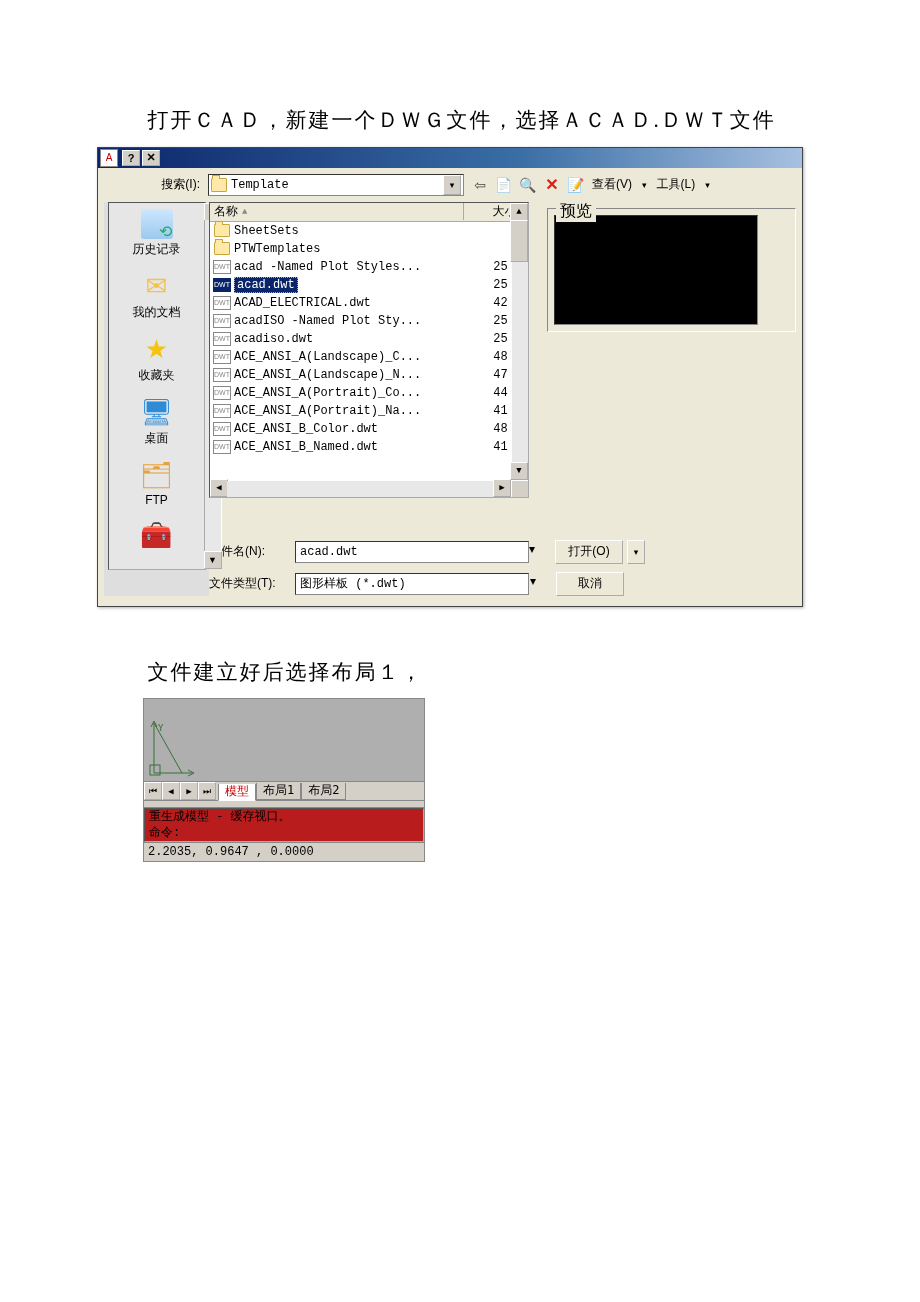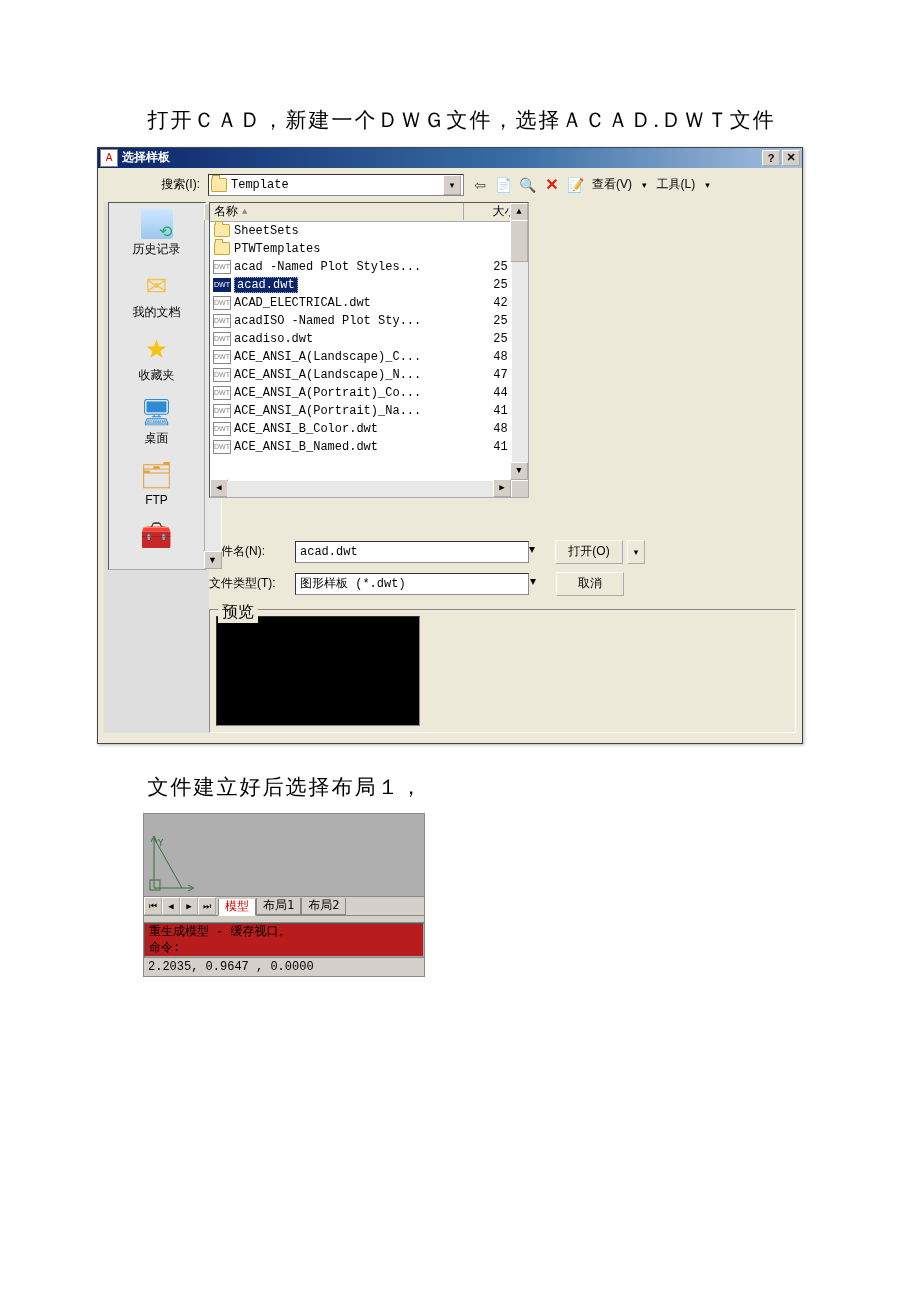--- a/index.html
+++ b/index.html
@@ -189,22 +189,21 @@
   .icon-history { color: #fff; background: linear-gradient(#cde7ff,#9cc8ee); border-radius: 3px; width: 32px; height: 28px; position: relative; }
   .icon-history::after { content: "⟲"; position: absolute; right: 0; bottom: -2px; font-size: 16px; color: #2a6; }
   .icon-docs { color: #f3c24a; }
   .icon-fav { color: #f5c40f; }
   .icon-desktop { color: #2e8bd8; }
   .icon-ftp { color: #e6a23c; }
   .icon-buzz { color: #e6a23c; }
 
   .main-area {
     display: flex;
-    gap: 7px;
-    flex-direction: column;
+    gap: 18px;
   }
   .file-panel {
     width: 320px;
     background: #ece9d8;
   }
   .file-list {
     border: 1px inset #aaa;
     background: #fff;
     height: 294px;
     position: relative;
@@ -390,21 +389,20 @@
 </style>
 </head>
 <body>
 
 <div class="page">
   <p class="body-text indent">打开ＣＡＤ，新建一个ＤＷＧ文件，选择ＡＣＡＤ.ＤＷＴ文件</p>
 
   <div class="dialog">
     <div class="titlebar">
       <span class="appicon">A</span>
-      <span class="title-text">选择样板</span>
       <span class="winbtns">
         <span class="winbtn">?</span>
         <span class="winbtn">✕</span>
       </span>
     </div>
     <div class="dialog-body">
 
       <div class="search-row">
         <span class="label">搜索(I):</span>
         <span class="combo" style="width:250px;">
@@ -609,21 +607,21 @@
           <div class="preview-group">
             <span class="preview-legend">预览</span>
             <div class="preview-box"></div>
           </div>
         </div>
       </div>
     </div>
   </div>
 
 
-  <p class="body-text indent" style="margin-top:28px;">文件建立好后选择布局１，</p>
+  <p class="body-text indent" style="margin-top:50px;">文件建立好后选择布局１，</p>
 
   <div class="cad-strip">
     <div class="cad-canvas">
       <svg class="ucs-icon" viewBox="0 0 48 60">
         <line x1="6" y1="56" x2="6" y2="6" stroke="#3a6e3a" stroke-width="1"></line>
         <line x1="6" y1="56" x2="44" y2="56" stroke="#3a6e3a" stroke-width="1"></line>
         <polyline points="3,10 6,4 9,10" fill="none" stroke="#3a6e3a" stroke-width="1"></polyline>
         <polyline points="40,53 46,56 40,59" fill="none" stroke="#3a6e3a" stroke-width="1"></polyline>
         <text x="10" y="14" font-size="9" fill="#3a6e3a" font-family="monospace">Y</text>
         <text x="36" y="68" font-size="9" fill="#3a6e3a" font-family="monospace">X</text>

